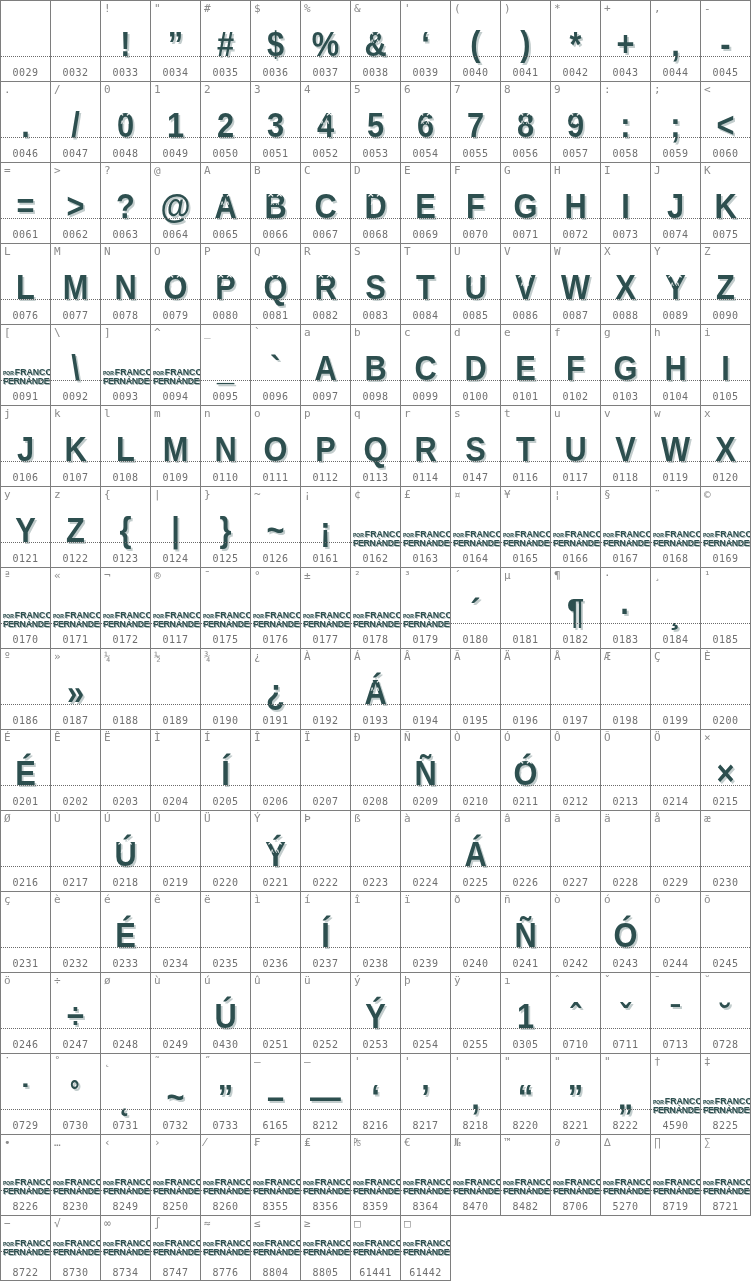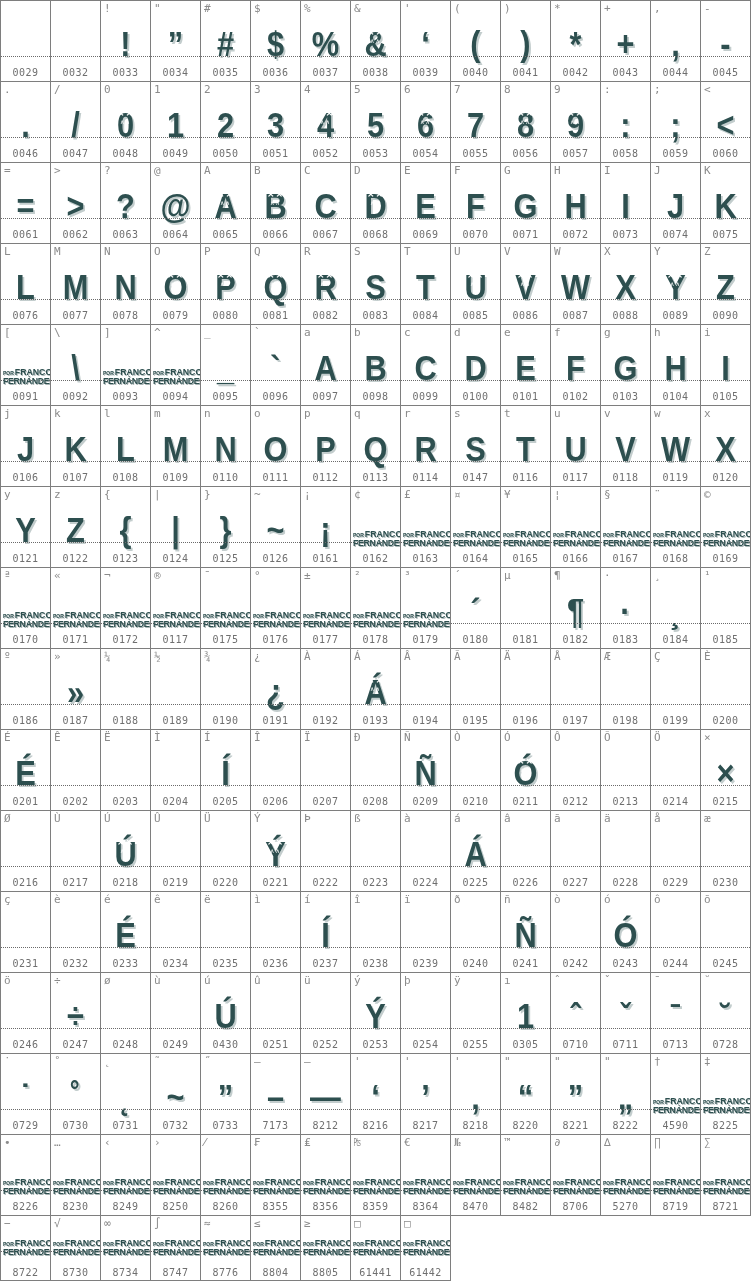--- a/index.html
+++ b/index.html
@@ -1424,21 +1424,21 @@
     <div class="cell">
     <span class="ref">˝</span>
     <span class="glyph">”</span>
     <div class="dotline"></div>
     <span class="code">0733</span>
   </div>
     <div class="cell">
     <span class="ref">–</span>
     <span class="glyph">–</span>
     <div class="dotline"></div>
-    <span class="code">7173</span>
+    <span class="code">6165</span>
   </div>
     <div class="cell">
     <span class="ref">—</span>
     <span class="glyph">—</span>
     <div class="dotline"></div>
     <span class="code">8212</span>
   </div>
     <div class="cell">
     <span class="ref">'</span>
     <span class="glyph">‘</span>

